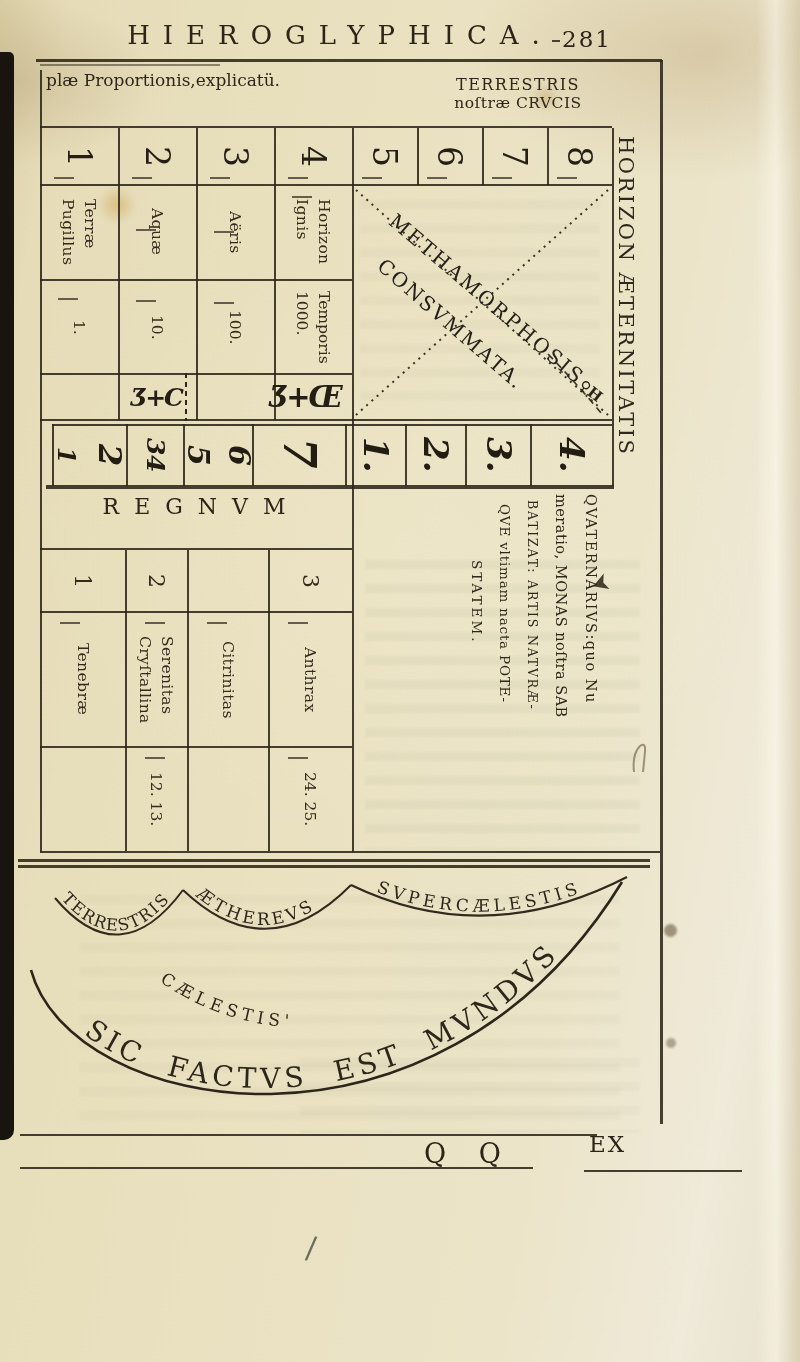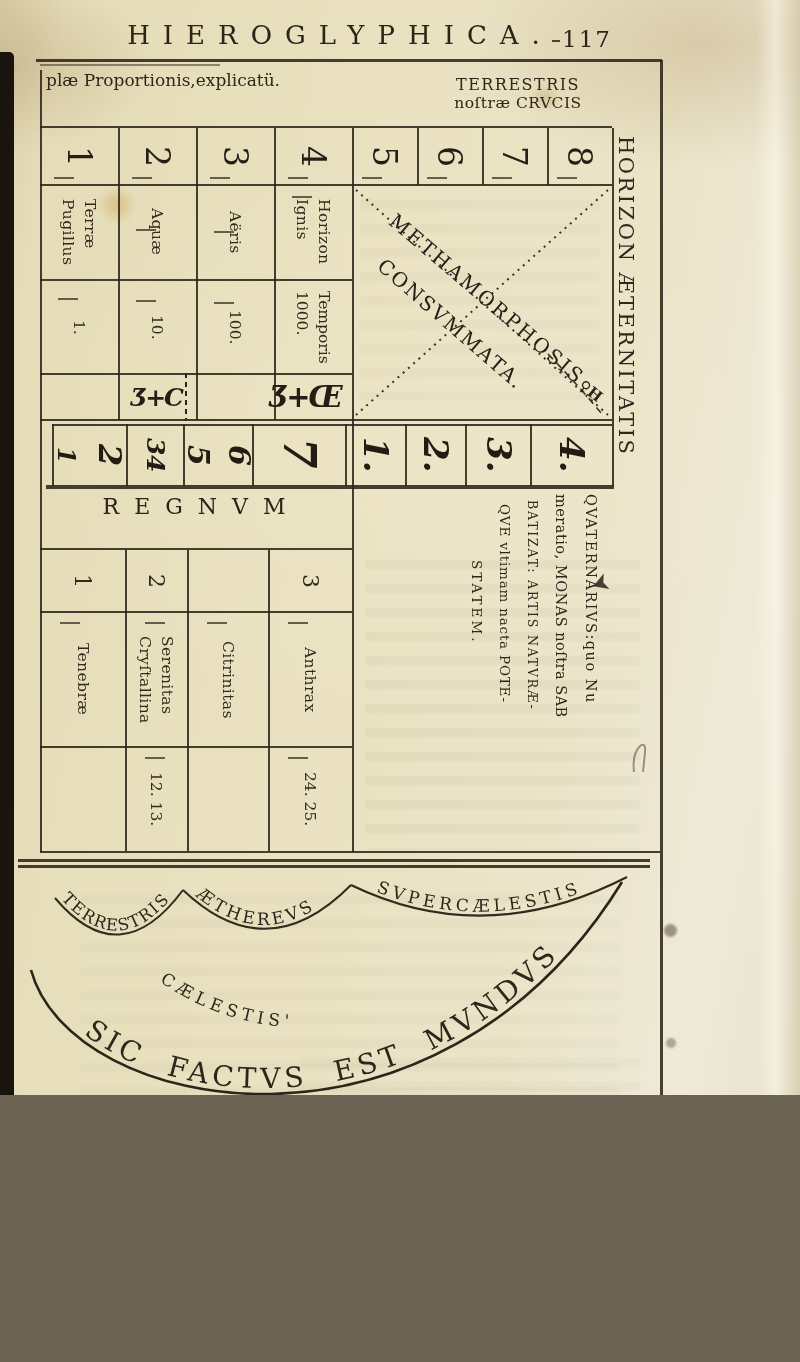--- a/index.html
+++ b/index.html
@@ -1,17 +1,17 @@
 <!DOCTYPE html>
 <html><head>
 <meta charset="utf-8">
 <style>
   html,body{margin:0;padding:0;background:#6b6253;}
   .page{
-    position:relative;width:800px;height:1095px;overflow:hidden;
+    position:relative;width:800px;height:1362px;overflow:hidden;
     font-family:"DejaVu Serif","DejaVu Sans",serif;color:#33291c;
     background:
       radial-gradient(ellipse 340px 180px at 88% 4%, rgba(150,110,55,.22), rgba(0,0,0,0) 70%),
       radial-gradient(ellipse 200px 120px at 2% 6%, rgba(120,90,45,.18), rgba(0,0,0,0) 70%),
       radial-gradient(ellipse 500px 400px at 50% 40%, rgba(255,250,230,.12), rgba(0,0,0,0) 80%),
       linear-gradient(100deg,#d9cda4 0%,#e6dcb8 7%,#e9e1c0 42%,#ebe4c8 70%,#efead9 88%,#e7e1cd 100%);
   }
   .abs{position:absolute;}
   .ink{background:#2e2719;opacity:.88;}
   .rot{writing-mode:vertical-rl;text-orientation:sideways;}
@@ -40,21 +40,21 @@
   <div class="stain" style="left:96px;top:188px;width:42px;height:34px;background:radial-gradient(circle, rgba(200,150,60,.45), rgba(0,0,0,0) 70%);"></div>
   <div class="stain" style="left:528px;top:86px;width:34px;height:24px;background:radial-gradient(circle, rgba(170,130,60,.3), rgba(0,0,0,0) 70%);"></div>
   <div class="stain" style="left:664px;top:924px;width:13px;height:13px;background:rgba(80,62,38,.5);filter:blur(1px);"></div>
   <div class="stain" style="left:666px;top:1038px;width:10px;height:10px;background:rgba(80,62,38,.4);filter:blur(1px);"></div>
   <div class="abs" style="right:0;top:0;width:44px;height:100%;background:linear-gradient(90deg, rgba(0,0,0,0), rgba(255,252,240,.45) 45%, rgba(205,192,158,.5) 97%);"></div>
 
   <div class="abs" style="left:0;top:52px;width:14px;height:1088px;background:#19140e;border-radius:0 5px 10px 0;"></div>
 
   <div class="abs" style="left:0;top:0;width:800px;height:60px;">
     <div class="abs" style="left:120px;top:20px;width:440px;text-align:center;font-size:26px;letter-spacing:13px;color:#2c2418;">HIEROGLYPHICA.</div>
-    <div class="abs" style="left:562px;top:26px;font-size:23px;letter-spacing:2px;color:#2c2418;">117</div>
+    <div class="abs" style="left:562px;top:26px;font-size:23px;letter-spacing:2px;color:#2c2418;">281</div>
     <div class="abs" style="left:552px;top:40px;width:8px;height:2px;background:#4a4033;"></div>
   </div>
 
   <div class="abs ink" style="left:36px;top:59px;width:626px;height:3px;"></div>
   <div class="abs ink" style="left:40px;top:64px;width:180px;height:1.5px;opacity:.5;"></div>
   <div class="abs ink" style="left:660px;top:60px;width:2.5px;height:1064px;"></div>
 
   <div class="abs" style="left:46px;top:69px;width:310px;font-size:17px;line-height:1.3;color:#2e2619;">
     <div>plæ Proportionis,explicatü.</div>
   </div>

